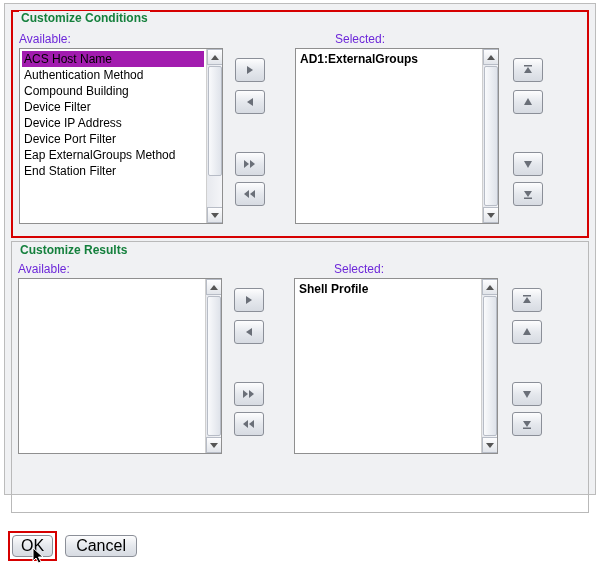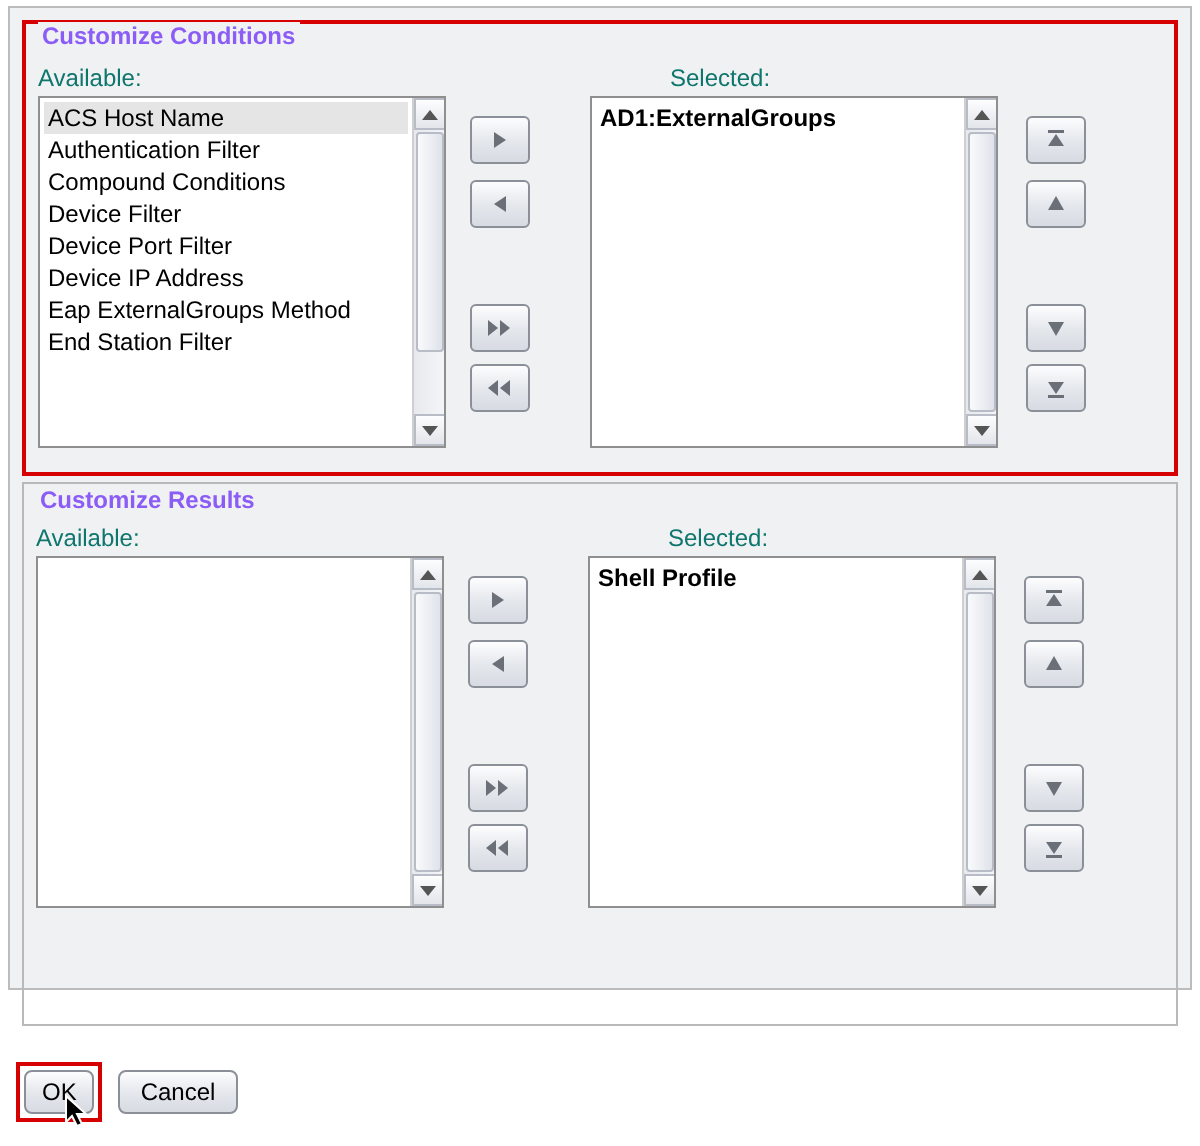--- a/index.html
+++ b/index.html
@@ -34,37 +34,37 @@
   }
   .section.results {
     top: 237px;
     height: 272px;
   }
   .section-title {
     position: absolute;
     top: -1px;
     left: 6px;
     font-weight: bold;
-    color: #8b5cf6;
+    color: #15803d;
     background: #f0f1f3;
     padding: 0 2px;
   }
   .section.results .section-title { top: 1px; }
 
   .pick-area {
     position: absolute;
     left: 6px;
     top: 20px;
     width: 564px;
     height: 200px;
   }
   .col-label {
     position: absolute;
     top: 0;
-    color: #0f766e;
+    color: #6d28d9;
   }
   .col-label.avail { left: 0; }
   .col-label.sel { left: 276px; margin-left: 40px; }
 
   .listbox {
     position: absolute;
     top: 16px;
     width: 204px;
     height: 176px;
     background: #fff;
@@ -79,21 +79,21 @@
     overflow: hidden;
     padding: 2px 2px;
   }
   .list-item {
     white-space: nowrap;
     line-height: 16px;
     padding: 0 2px;
     cursor: default;
   }
   .list-item.selected {
-    background: #e5e5e5;
+    background: #a21caf;
   }
   .scrollbar {
     position: absolute;
     right: 0; top: 0; bottom: 0;
     width: 16px;
     background: linear-gradient(to right,#e7e9ee,#f4f5f8);
     border-left: 1px solid #cfcfcf;
   }
   .sb-btn {
     position: absolute;
@@ -162,21 +162,21 @@
     padding: 2px;
     display: inline-block;
   }
   .dlg-btn {
     min-width: 44px;
     height: 22px;
     border: 1px solid #8b8f98;
     border-radius: 4px;
     background: linear-gradient(#fdfdfe,#e5e8ed 50%,#d7dbe2);
     font-family: inherit;
-    font-size: 12px;
+    font-size: 16px;
     padding: 0 10px;
     cursor: pointer;
   }
   .dlg-btn.ok { min-width:34px; padding:0 8px; }
 
   .cursor {
     position: absolute;
     left: 32px;
     bottom: 8px;
     width: 14px; height: 18px;
@@ -190,25 +190,25 @@
 
   <div class="section conditions">
     <div class="section-title">Customize Conditions</div>
     <div class="pick-area">
       <div class="col-label avail">Available:</div>
       <div class="col-label sel">Selected:</div>
 
       <div class="listbox avail">
         <div class="list-inner">
             <div class="list-item selected">ACS Host Name</div>
-            <div class="list-item">Authentication Filter</div>
-            <div class="list-item">Compound Conditions</div>
+            <div class="list-item">Authentication Method</div>
+            <div class="list-item">Compound Building</div>
             <div class="list-item">Device Filter</div>
+            <div class="list-item">Device IP Address</div>
             <div class="list-item">Device Port Filter</div>
-            <div class="list-item">Device IP Address</div>
             <div class="list-item">Eap ExternalGroups Method</div>
             <div class="list-item">End Station Filter</div>
           </div>
         <div class="scrollbar">
           <div class="sb-btn up">
               <span class="tri up"></span>
             </div>
           <div class="sb-thumb" style="top:17px;height:110px"></div>
           <div class="sb-btn down">
               <span class="tri down"></span>

